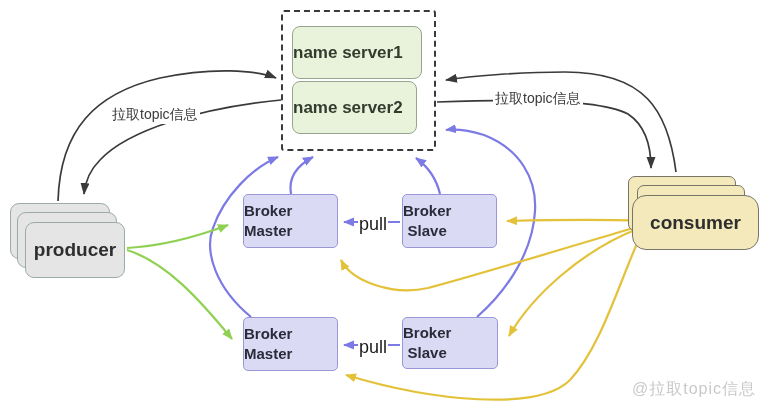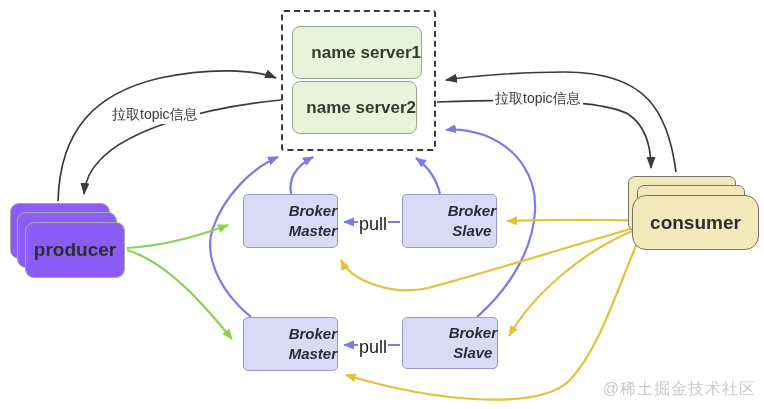--- a/index.html
+++ b/index.html
@@ -1,27 +1,27 @@
 <!DOCTYPE html>
 <html><head>
 <meta charset="utf-8">
 <style>
   html,body{margin:0;padding:0;}
   body{font-family:"Liberation Sans","DejaVu Sans",sans-serif;}
   .canvas{position:relative;width:764px;height:409px;background:#ffffff;overflow:hidden;}
   .arrows{position:absolute;left:0;top:0;z-index:1;}
-  .node{position:absolute;z-index:2;box-sizing:border-box;display:flex;align-items:center;justify-content:flex-end;
+  .node{position:absolute;z-index:2;box-sizing:border-box;display:flex;align-items:center;justify-content:flex-start;
         text-align:center;font-weight:bold;color:#2e2e34;}
   .ns-group{border:2px dashed #3a3a3a;border-radius:3px;background:transparent;}
   .ns-box{background:#e9f3db;border:1.4px solid #97a58e;border-radius:8px;font-size:17px;color:#333a2e;}
   .card{position:absolute;box-sizing:border-box;border-radius:9px;z-index:2;}
-  .prod-card{background:#8b5cf6;border:1.4px solid #9badа2;border:1.4px solid #9badA2;}
+  .prod-card{background:#e5e5e5;border:1.4px solid #9badа2;border:1.4px solid #9badA2;}
   .cons-card{background:#f3e9bb;border:1.4px solid #77756a;border-radius:7px;}
   .stack-label{display:flex;align-items:center;justify-content:center;font-weight:bold;font-size:19px;color:#2e2e2e;}
-  .broker{background:#dadaf5;border:1.4px solid #9997d8;border-radius:5px;font-size:15px;line-height:1.35;color:#2b2b3a;font-style:italic;}
+  .broker{background:#dadaf5;border:1.4px solid #9997d8;border-radius:5px;font-size:15px;line-height:1.35;color:#2b2b3a;}
   .edge-label{position:absolute;z-index:3;background:#ffffff;font-weight:normal;font-size:14px;color:#3a3a3a;
               white-space:nowrap;padding:0 2px;}
   .pull-label{position:absolute;z-index:3;background:#ffffff;font-weight:normal;font-size:18px;color:#1a1a1a;
               white-space:nowrap;padding:0 1px;}
   .watermark{position:absolute;right:8px;bottom:9px;z-index:3;font-size:16px;color:#c9c9c9;letter-spacing:1px;}
 </style>
 </head>
 <body>
 
 <div class="canvas">
@@ -108,15 +108,15 @@
       <div>Broker</div>
       <div>Slave</div>
     </div>
   </div>
 
   <div class="edge-label" style="left:110px;top:106px;">拉取topic信息</div>
   <div class="edge-label" style="left:493px;top:90px;">拉取topic信息</div>
   <div class="pull-label" style="left:358px;top:214px;">pull</div>
   <div class="pull-label" style="left:358px;top:337px;">pull</div>
 
-  <div class="watermark">@稀土掘金技术社区</div>
+  <div class="watermark">@拉取topic信息</div>
 
 </div>
 
 </body></html>

